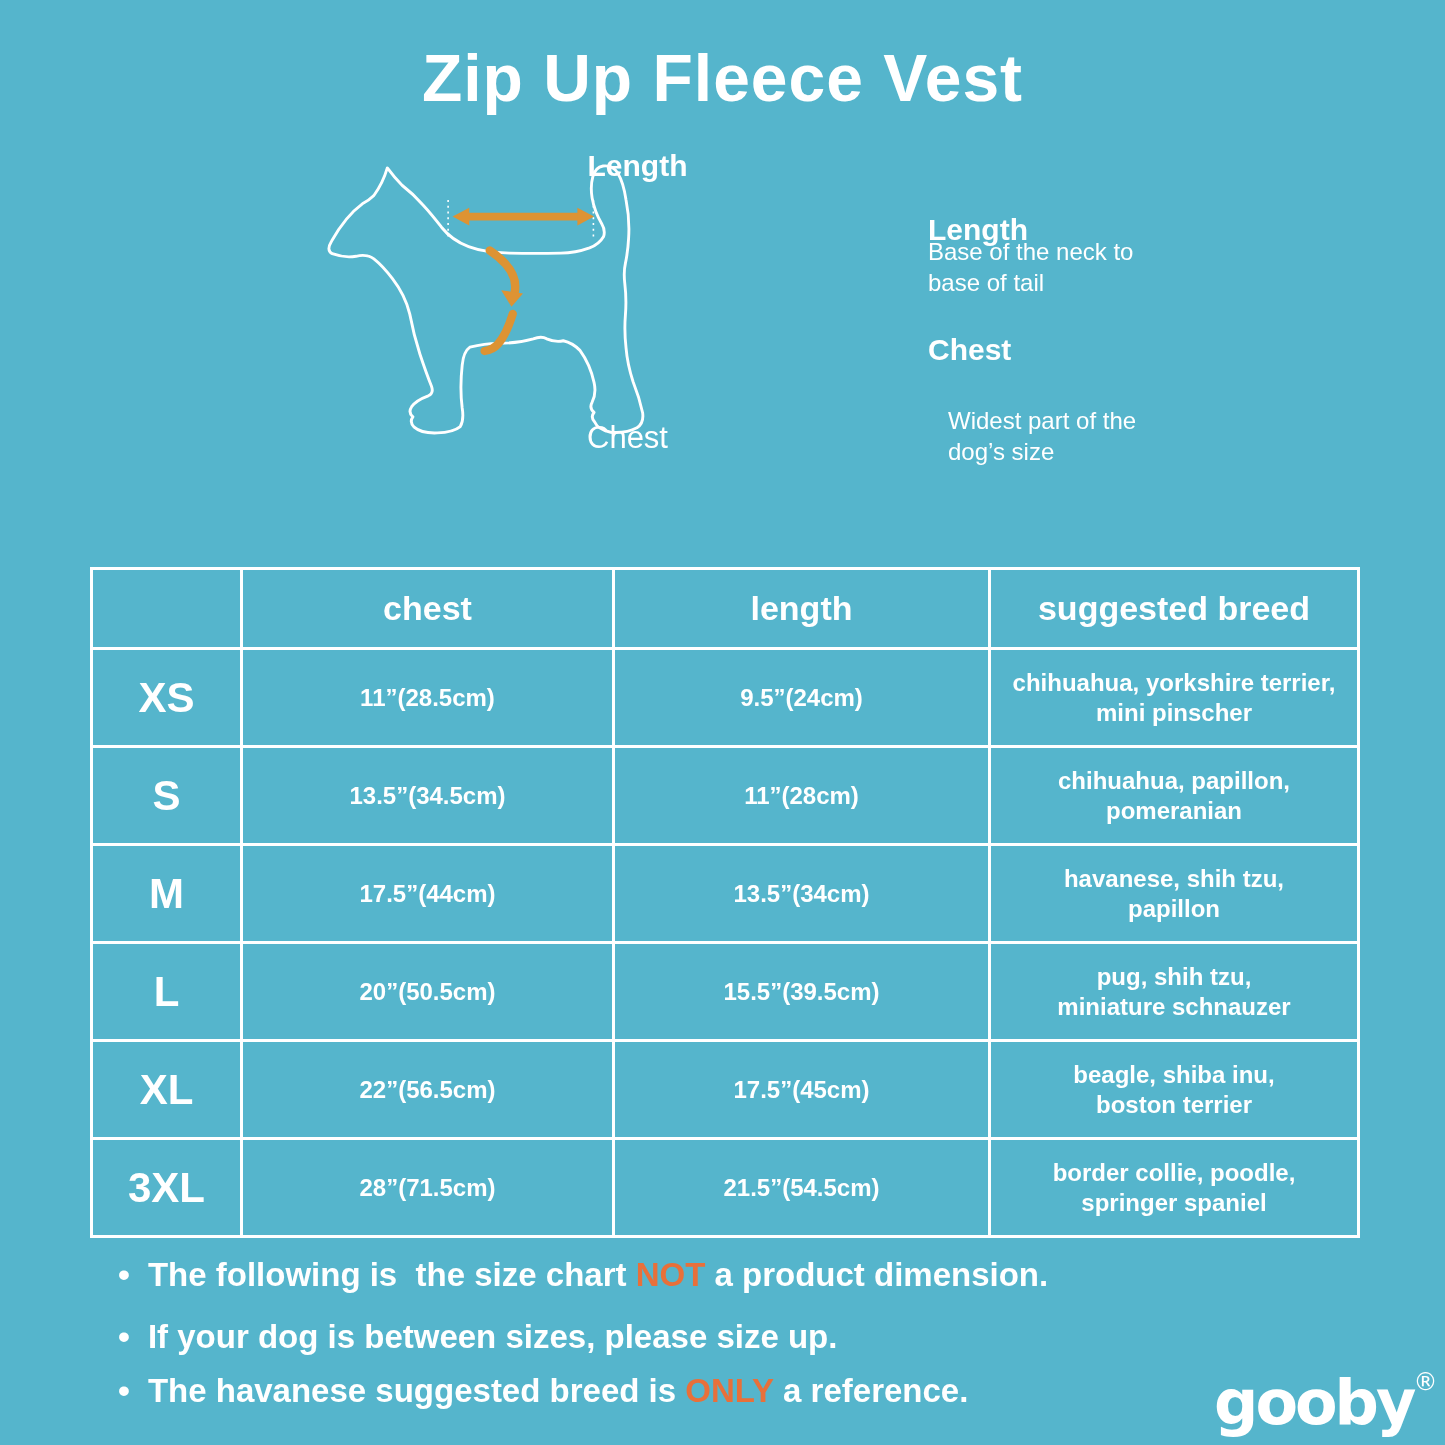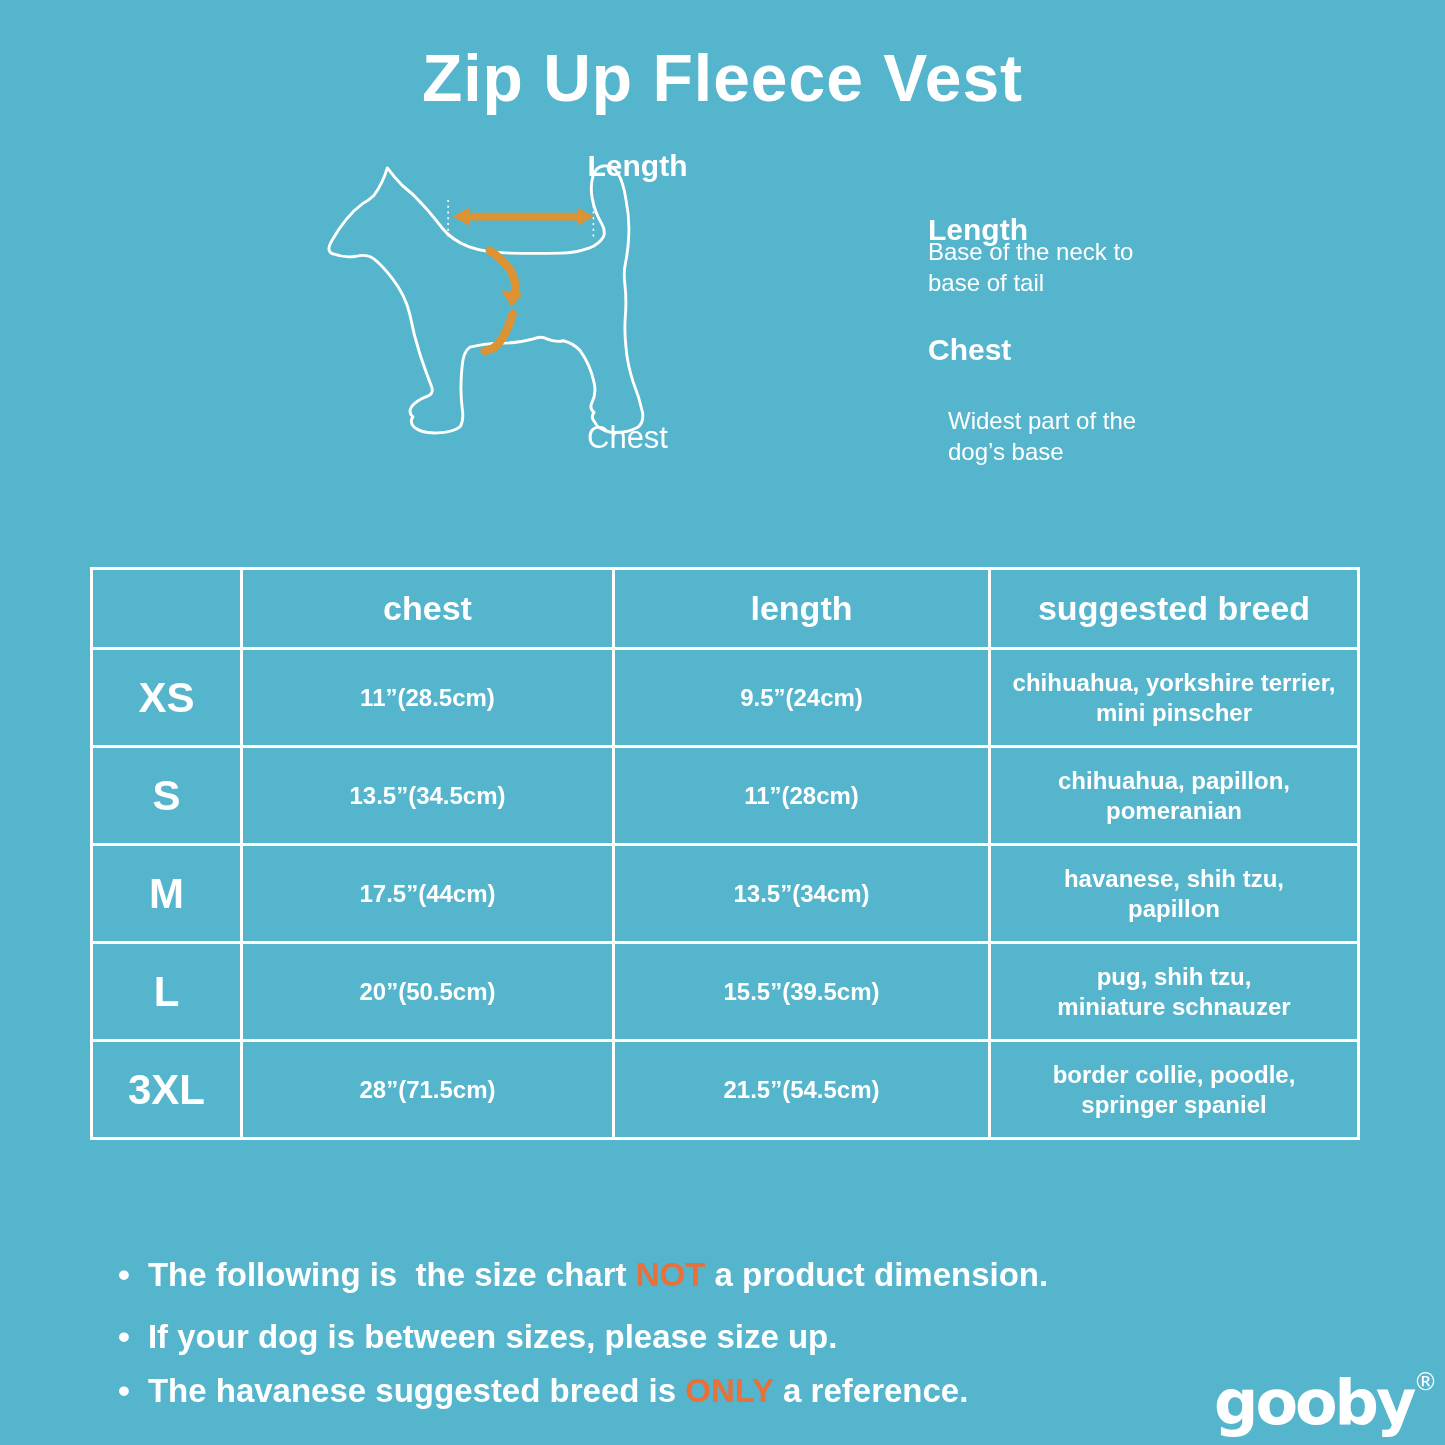--- a/index.html
+++ b/index.html
@@ -99,21 +99,21 @@
 <div class="abs diag-chest-label">Chest</div>
 
 <div class="abs legend-h lg-len-h">Length</div>
 <div class="abs legend-d lg-len-d">
   <div>Base of the neck to</div>
   <div>base of tail</div>
 </div>
 <div class="abs legend-h lg-ch-h">Chest</div>
 <div class="abs legend-d lg-ch-d">
   <div>Widest part of the</div>
-  <div>dog’s base</div>
+  <div>dog’s size</div>
 </div>
 
 <table class="size-chart">
   <colgroup>
     <col style="width:150px">
       <col style="width:372px">
       <col style="width:376px">
       <col style="width:369px">
   </colgroup>
   <tbody>
@@ -153,20 +153,29 @@
   <tr class="row">
     <td class="cell-size">L</td>
     <td class="cell-dim">20”(50.5cm)</td>
     <td class="cell-dim">15.5”(39.5cm)</td>
     <td class="cell-breed">
       <div>pug, shih tzu,</div>
       <div>miniature schnauzer</div>
     </td>
   </tr>
   <tr class="row">
+    <td class="cell-size">XL</td>
+    <td class="cell-dim">22”(56.5cm)</td>
+    <td class="cell-dim">17.5”(45cm)</td>
+    <td class="cell-breed">
+      <div>beagle, shiba inu,</div>
+      <div>boston terrier</div>
+    </td>
+  </tr>
+  <tr class="row">
     <td class="cell-size">3XL</td>
     <td class="cell-dim">28”(71.5cm)</td>
     <td class="cell-dim">21.5”(54.5cm)</td>
     <td class="cell-breed">
       <div>border collie, poodle,</div>
       <div>springer spaniel</div>
     </td>
   </tr>
 </tbody>
   </table>

